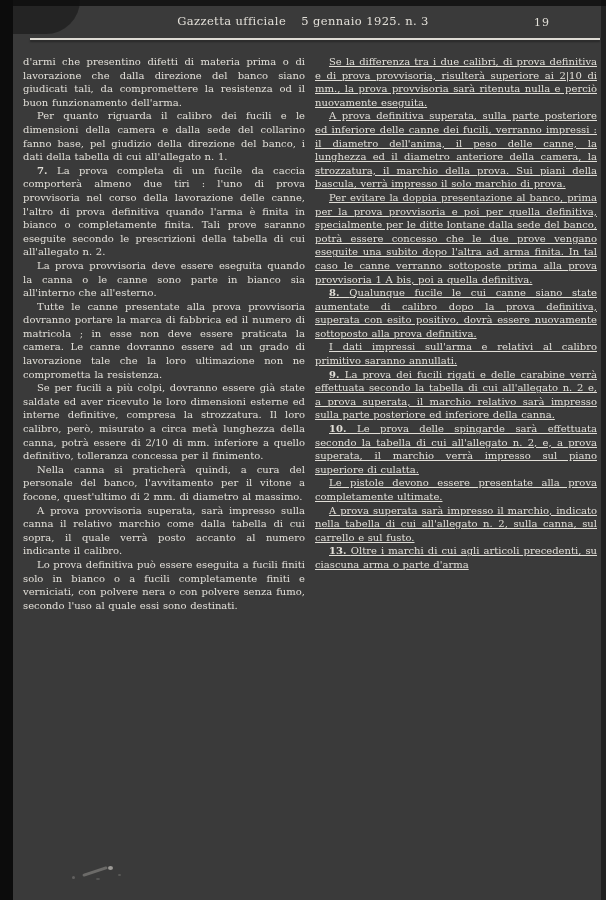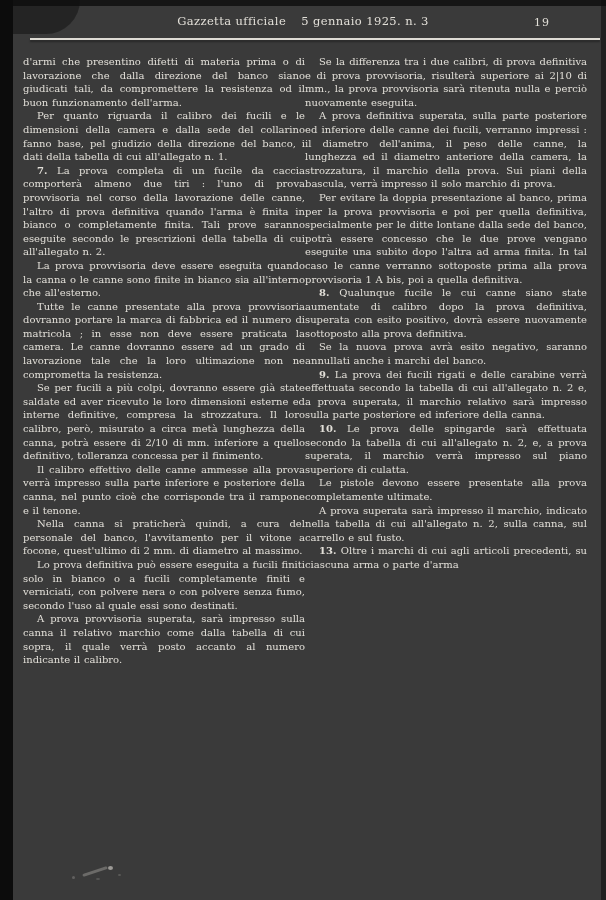--- a/index.html
+++ b/index.html
@@ -30,21 +30,21 @@
   .header .issue{margin-left:15px;}
   .pagenum{position:absolute;left:534px;top:16px;font-size:11px;letter-spacing:1px;}
   .rule{position:absolute;left:30px;top:38px;width:570px;height:2px;background:var(--rule);box-shadow:0 2px 2px rgba(0,0,0,.35);}
   
   .col{
     position:absolute;top:55px;width:282px;
     font-size:10px;line-height:13.6px;text-align:justify;
     word-spacing:.5px;
   }
   .col-left{left:23px;}
-  .col-right{left:305px;}
+  .col-right{left:315px;text-decoration:underline;}
   .col p{text-indent:14px;}
   .col p.noindent{text-indent:0;}
   .art-num{font-weight:bold;}
   
   .speck{position:absolute;background:rgba(236,233,226,.55);border-radius:50%;}
   .speck.s1{left:82px;top:870px;width:26px;height:3px;border-radius:2px;transform:rotate(-18deg);opacity:.5;}
   .speck.s2{left:108px;top:866px;width:5px;height:4px;}
   .speck.s3{left:72px;top:876px;width:3px;height:3px;opacity:.4;}
   .speck.s4{left:118px;top:874px;width:3px;height:2px;opacity:.35;}
   .speck.s5{left:96px;top:878px;width:4px;height:2px;opacity:.3;}
@@ -62,34 +62,33 @@
   <div class="header">
     <span class="journal">Gazzetta ufficiale</span><span class="issue">5 gennaio 1925. n. 3</span>
   </div>
   <div class="pagenum">19</div>
   <div class="rule"></div>
 
   <div class="col col-left">
       <p class="noindent">d'armi che presentino difetti di materia prima o di lavorazione che dalla direzione del banco siano giudicati tali, da compromettere la resistenza od il buon funzionamento dell'arma.</p>
       <p>Per quanto riguarda il calibro dei fucili e le dimensioni della camera e dalla sede del collarino fanno base, pel giudizio della direzione del banco, i dati della tabella di cui all'allegato n. 1.</p>
       <p><span class="art-num">7. </span>La prova completa di un fucile da caccia comporterà almeno due tiri : l'uno di prova provvisoria nel corso della lavorazione delle canne, l'altro di prova definitiva quando l'arma è finita in bianco o completamente finita. Tali prove saranno eseguite secondo le prescrizioni della tabella di cui all'allegato n. 2.</p>
-      <p>La prova provvisoria deve essere eseguita quando la canna o le canne sono finite in bianco sia all'interno che all'esterno.</p>
+      <p>La prova provvisoria deve essere eseguita quando la canna o le canne sono parte in bianco sia all'interno che all'esterno.</p>
       <p>Tutte le canne presentate alla prova provvisoria dovranno portare la marca di fabbrica ed il numero di matricola ; in esse non deve essere praticata la camera. Le canne dovranno essere ad un grado di lavorazione tale che la loro ultimazione non ne comprometta la resistenza.</p>
       <p>Se per fucili a più colpi, dovranno essere già state saldate ed aver ricevuto le loro dimensioni esterne ed interne definitive, compresa la strozzatura. Il loro calibro, però, misurato a circa metà lunghezza della canna, potrà essere di 2/10 di mm. inferiore a quello definitivo, tolleranza concessa per il finimento.</p>
-      <p>Il calibro effettivo delle canne ammesse alla prova verrà impresso sulla parte inferiore e posteriore della canna, nel punto cioè che corrisponde tra il rampone e il tenone.</p>
       <p>Nella canna si praticherà quindi, a cura del personale del banco, l'avvitamento per il vitone a focone, quest'ultimo di 2 mm. di diametro al massimo.</p>
+      <p>A prova provvisoria superata, sarà impresso sulla canna il relativo marchio come dalla tabella di cui sopra, il quale verrà posto accanto al numero indicante il calibro.</p>
       <p>Lo prova definitiva può essere eseguita a fucili finiti solo in bianco o a fucili completamente finiti e verniciati, con polvere nera o con polvere senza fumo, secondo l'uso al quale essi sono destinati.</p>
-      <p>A prova provvisoria superata, sarà impresso sulla canna il relativo marchio come dalla tabella di cui sopra, il quale verrà posto accanto al numero indicante il calibro.</p>
     </div>
   <div class="col col-right">
       <p>Se la differenza tra i due calibri, di prova definitiva e di prova provvisoria, risulterà superiore ai 2|10 di mm., la prova provvisoria sarà ritenuta nulla e perciò nuovamente eseguita.</p>
       <p>A prova definitiva superata, sulla parte posteriore ed inferiore delle canne dei fucili, verranno impressi : il diametro dell'anima, il peso delle canne, la lunghezza ed il diametro anteriore della camera, la strozzatura, il marchio della prova. Sui piani della bascula, verrà impresso il solo marchio di prova.</p>
       <p>Per evitare la doppia presentazione al banco, prima per la prova provvisoria e poi per quella definitiva, specialmente per le ditte lontane dalla sede del banco, potrà essere concesso che le due prove vengano eseguite una subito dopo l'altra ad arma finita. In tal caso le canne verranno sottoposte prima alla prova provvisoria 1 A bis, poi a quella definitiva.</p>
       <p><span class="art-num">8. </span>Qualunque fucile le cui canne siano state aumentate di calibro dopo la prova definitiva, superata con esito positivo, dovrà essere nuovamente sottoposto alla prova definitiva.</p>
-      <p>Se la nuova prova avrà esito negativo, saranno annullati anche i marchi del banco.</p>
+      <p>I dati impressi sull'arma e relativi al calibro primitivo saranno annullati.</p>
       <p><span class="art-num">9. </span>La prova dei fucili rigati e delle carabine verrà effettuata secondo la tabella di cui all'allegato n. 2 e, a prova superata, il marchio relativo sarà impresso sulla parte posteriore ed inferiore della canna.</p>
       <p><span class="art-num">10. </span>Le prova delle spingarde sarà effettuata secondo la tabella di cui all'allegato n. 2, e, a prova superata, il marchio verrà impresso sul piano superiore di culatta.</p>
       <p>Le pistole devono essere presentate alla prova completamente ultimate.</p>
       <p>A prova superata sarà impresso il marchio, indicato nella tabella di cui all'allegato n. 2, sulla canna, sul carrello e sul fusto.</p>
       <p><span class="art-num">13. </span>Oltre i marchi di cui agli articoli precedenti, su ciascuna arma o parte d'arma</p>
     </div>
 
   <span class="speck s1"></span>
   <span class="speck s2"></span>
   <span class="speck s3"></span>

